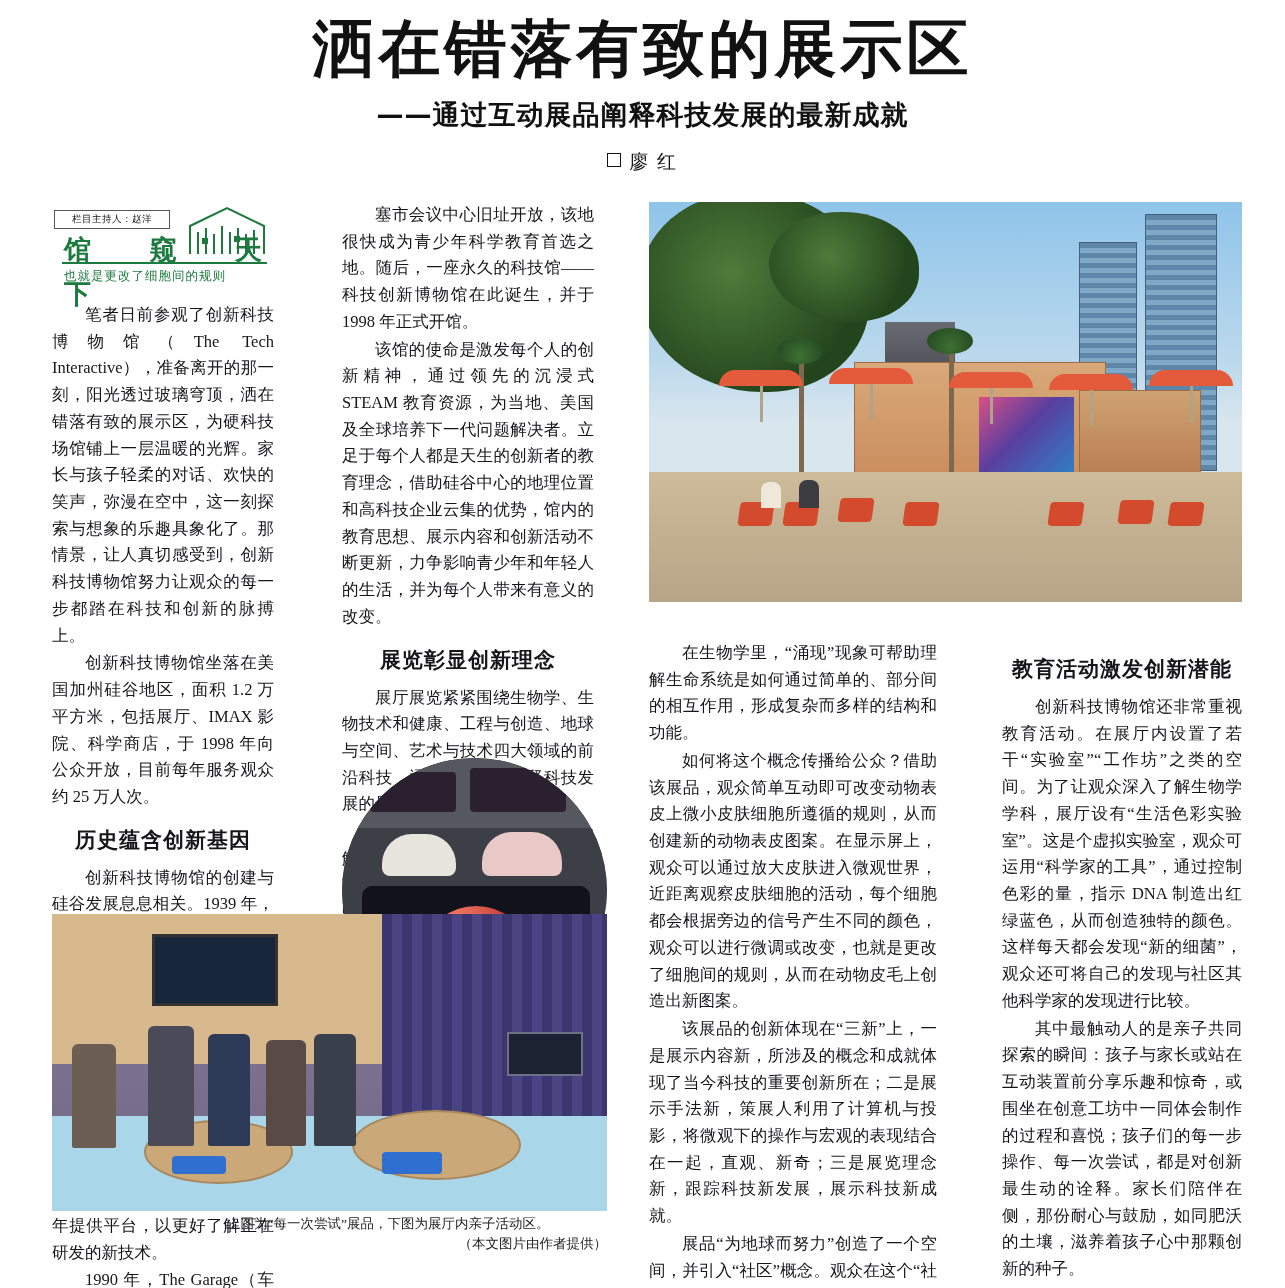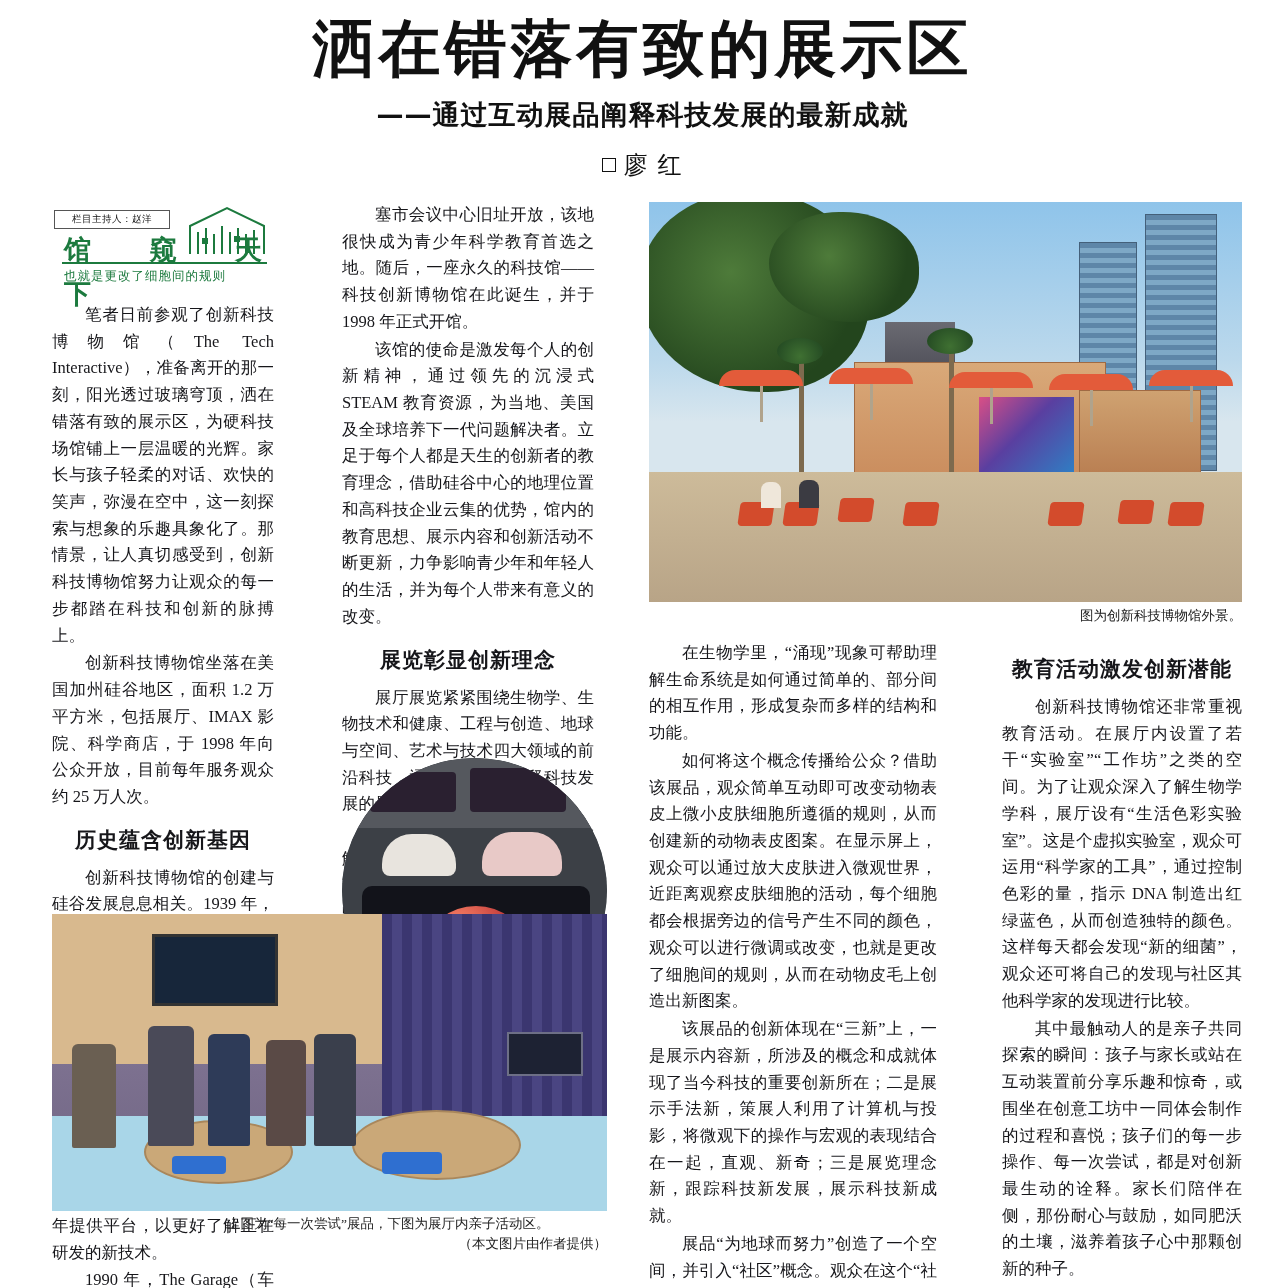--- a/index.html
+++ b/index.html
@@ -38,21 +38,21 @@
     text-align: center;
     font-family: "DejaVu Sans", sans-serif;
     font-weight: bold;
     font-size: 27px;
     letter-spacing: 1px;
     margin-top: 16px;
     color: #111;
   }
   .byline {
     text-align: center;
-    font-size: 24px;
+    font-size: 19px;
     margin-top: 16px;
     margin-bottom: 10px;
     letter-spacing: 2px;
     color: #111;
   }
   .byline .box {
     display: inline-block;
     width: 12px;
     height: 12px;
     border: 1.4px solid #111;
@@ -327,21 +327,20 @@
       <div class="chair" style="left:90px; top:300px;"></div>
       <div class="chair" style="left:135px; top:300px;"></div>
       <div class="chair" style="left:190px; top:296px;"></div>
       <div class="chair" style="left:255px; top:300px;"></div>
       <div class="chair" style="left:400px; top:300px;"></div>
       <div class="chair" style="left:470px; top:298px;"></div>
       <div class="chair" style="left:520px; top:300px;"></div>
       <div style="position:absolute;left:112px;top:280px;width:20px;height:26px;background:#efe7da;border-radius:8px 8px 0 0;"></div>
       <div style="position:absolute;left:150px;top:278px;width:20px;height:28px;background:#3b3b42;border-radius:8px 8px 0 0;"></div>
     </div>
-    <div class="fig-caption cap-exterior">图为创新科技博物馆外景。</div>
 
     <div class="fig" id="fig-circle">
       <div class="circ-inner">
         <div style="position:absolute;left:0;top:0;right:0;height:70px;background:#55585e;"></div>
         <div class="circ-screen" style="left:28px; top:14px; width:86px; height:40px;"></div>
         <div class="circ-screen" style="left:128px; top:10px; width:96px; height:44px;"></div>
         <div class="circ-case" style="left:40px; top:76px; width:74px; height:42px; border-radius:30px 30px 8px 8px;"></div>
         <div class="circ-case" style="left:140px; top:74px; width:80px; height:44px; border-radius:30px 30px 8px 8px; background:#e8c9c7;"></div>
         <div style="position:absolute;left:20px;top:128px;width:228px;height:110px;background:#12131a;border-radius:10px;"></div>
         <div class="circ-dots" style="left:86px; top:148px; width:96px; height:80px;"></div>

